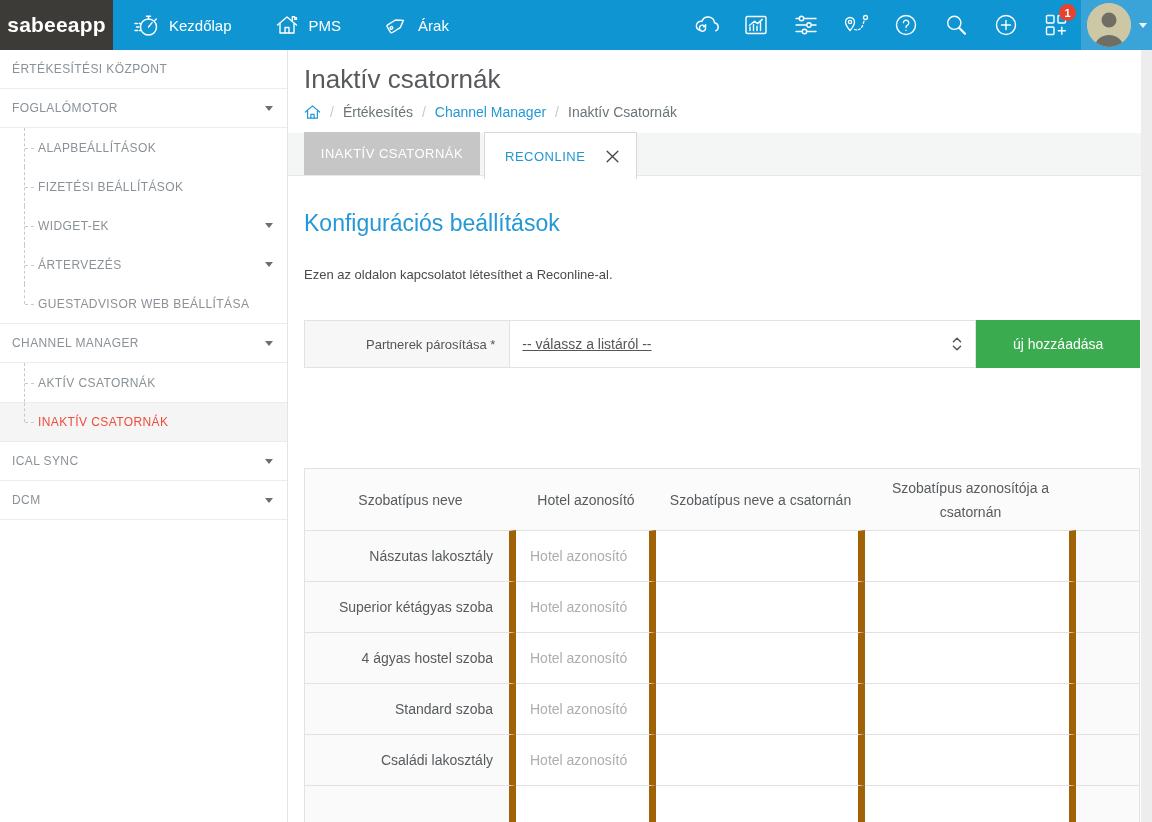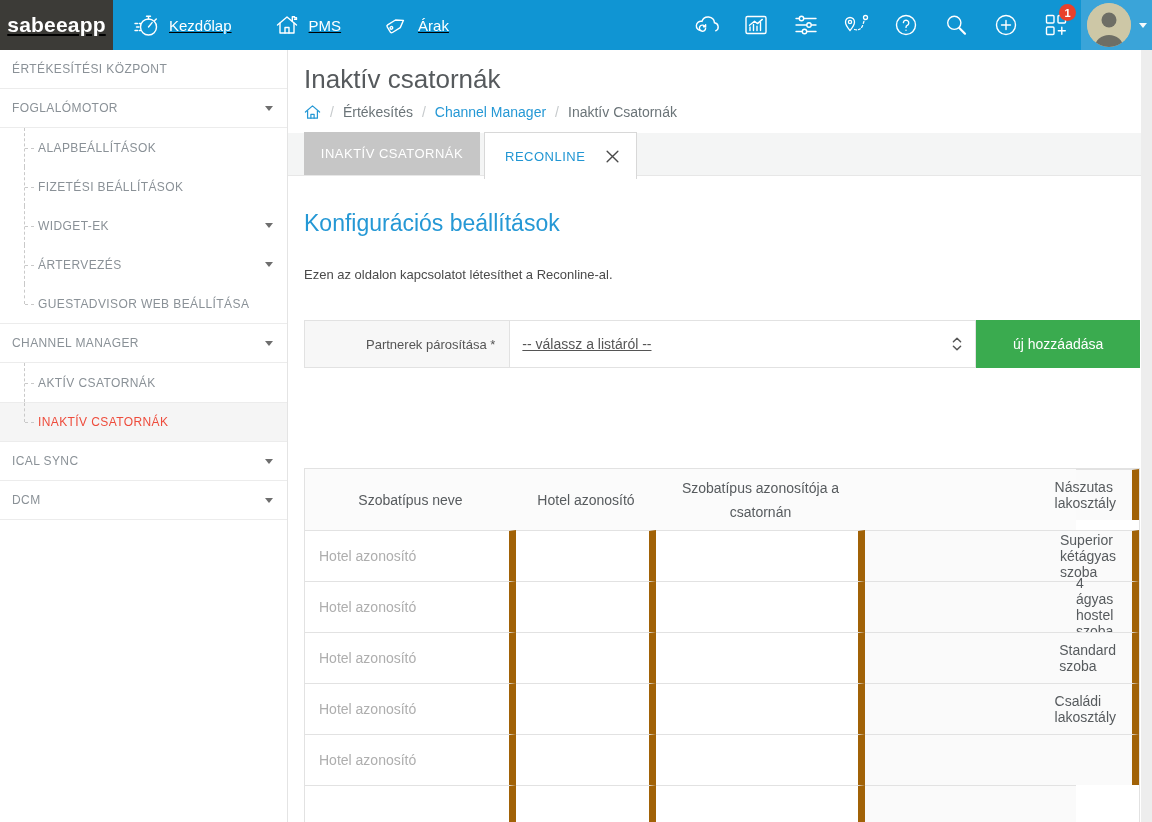--- a/index.html
+++ b/index.html
@@ -1,21 +1,21 @@
 <!DOCTYPE html>
 <html><head>
 <meta charset="utf-8">
 <title>Inaktív csatornák</title>
 <style>
   * { box-sizing: border-box; margin: 0; padding: 0; }
   html,body { width:1152px; height:822px; overflow:hidden; background:#fff;
     font-family:"Liberation Sans", sans-serif; }
 
   
-  .navbar { height:50px; background:#1095d3; display:flex; align-items:stretch;text-decoration:underline; }
+  .navbar { height:50px; background:#1095d3; display:flex; align-items:stretch; }
   .logo { width:113px; background:#3c3b37; color:#fff; font-size:21px; font-weight:bold;
     display:flex; align-items:center; justify-content:center; letter-spacing:.2px; }
   .nav-menu { display:flex; align-items:stretch; }
   .nav-item { display:flex; align-items:center; gap:9px; padding:0 21px; color:#fff;
     font-size:15px; cursor:pointer; }
   .nav-item svg { display:block; }
   .nav-right { margin-left:auto; display:flex; align-items:stretch; }
   .nav-icon-btn { width:50px; display:flex; align-items:center; justify-content:center;
     position:relative; cursor:pointer; }
   .badge { position:absolute; top:4px; right:5px; min-width:17px; height:17px; background:#e8412c;
@@ -310,20 +310,21 @@
             <path d="M2 7.5 L6 3.5 L10 7.5"></path>
               <path d="M2 12.5 L6 16.5 L10 12.5"></path>
           </svg>
         </div>
         <button class="btn-green">új hozzáadása</button>
       </div>
 
       <div class="table">
         <div class="th">Szobatípus neve</div>
         <div class="th">Hotel azonosító</div>
+        <div class="th">Szobatípus neve a csatornán</div>
         <div class="th">Szobatípus azonosítója a csatornán</div>
         <div class="th"></div>
 
         <div class="td name sep">Nászutas lakosztály</div>
         <div class="td sep">
             <input class="cell-input" placeholder="Hotel azonosító" style="">
           </div>
         <div class="td sep">
             <input class="cell-input" style="">
           </div>

